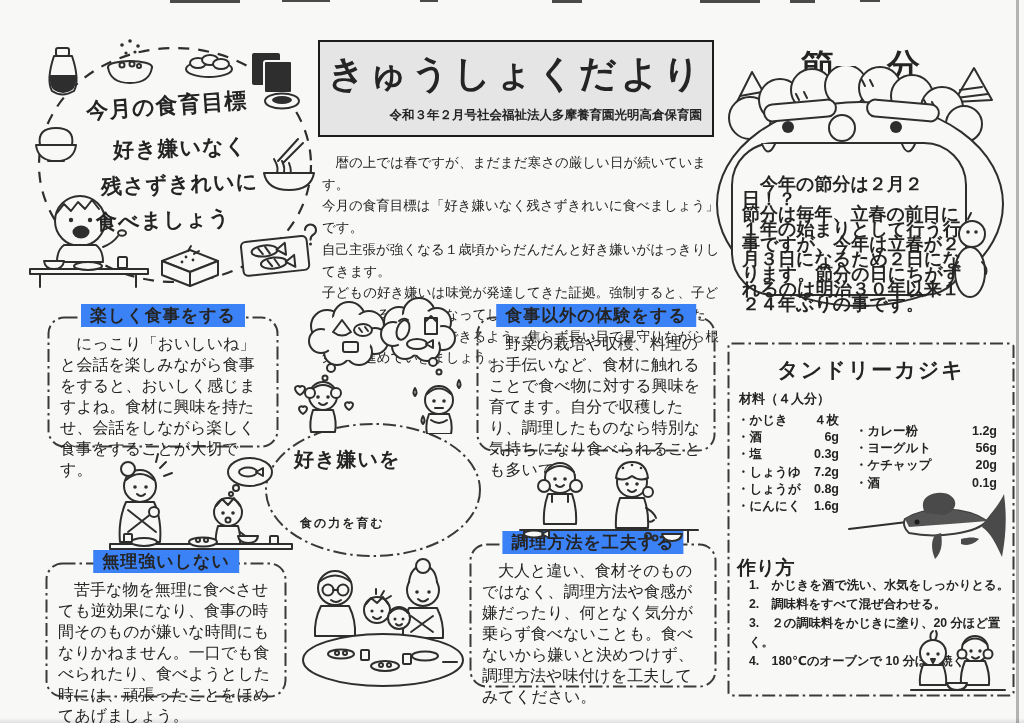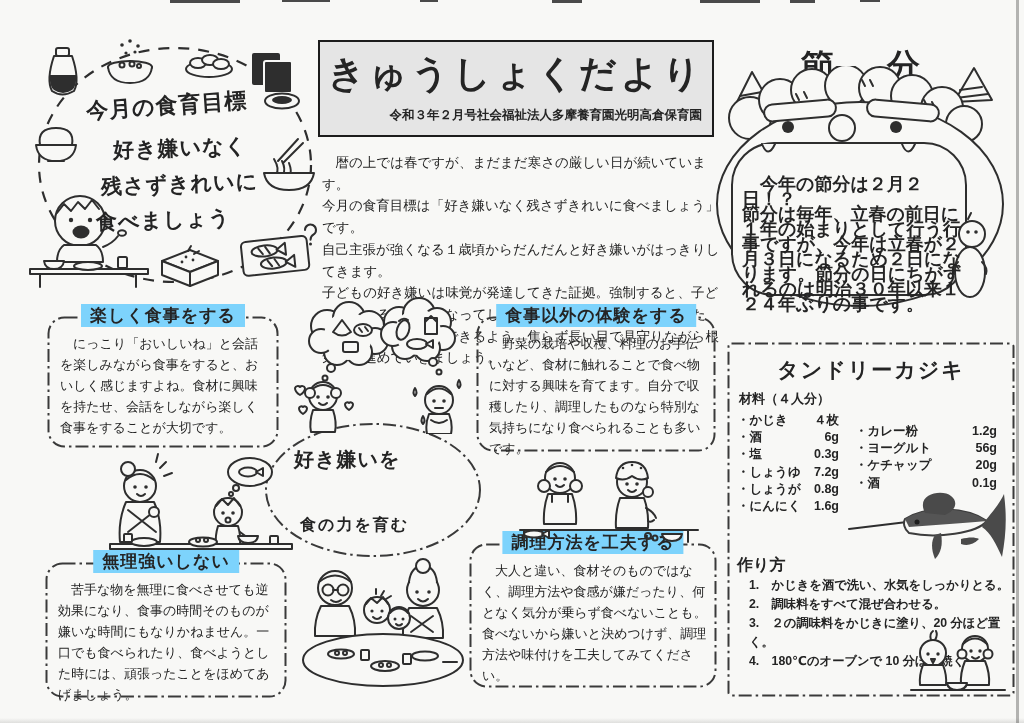--- a/index.html
+++ b/index.html
@@ -24,33 +24,33 @@
   
   .setsubun-title{left:770px;top:44px;width:160px;text-align:right;font-size:33px;font-weight:900;letter-spacing:10px;}
   .oni-text{left:742px;top:151px;width:220px;font-size:18px;line-height:15px;font-weight:600;margin-top:26px;}
   
   .goal-title{left:86px;top:91px;font-size:22px;font-weight:800;letter-spacing:1px;transform:rotate(-4deg);}
   .goal-line{font-size:21px;font-weight:700;letter-spacing:1px;transform:rotate(-2deg);}
   
   .card{box-sizing:border-box;}
   .card .frame{position:absolute;left:0;top:0;}
   .card-title{position:absolute;top:-12px;left:50%;transform:translateX(-50%);white-space:nowrap;
-    background:#7dd3fc;padding:0 9px;font-size:17px;font-weight:800;letter-spacing:1px;}
-  .card-body{position:absolute;left:13px;right:10px;top:17px;font-size:13px;line-height:21px;font-weight:500;font-family:Liberation Serif, serif;}
+    background:#3b82f6;padding:0 9px;font-size:17px;font-weight:800;letter-spacing:1px;}
+  .card-body{position:absolute;left:13px;right:10px;top:17px;font-size:16px;line-height:21px;font-weight:500;font-family:Liberation Serif, serif;}
   
   .theme1{left:294px;top:446px;font-size:20px;font-weight:800;letter-spacing:1px;text-align:right;}
   .theme2{left:318px;top:480px;font-size:20px;font-weight:800;letter-spacing:1px;}
-  .theme3{left:300px;top:515px;font-size:16px;font-weight:800;letter-spacing:2px;}
+  .theme3{left:300px;top:515px;font-size:12px;font-weight:800;letter-spacing:2px;}
   
   .recipe{left:727px;top:342px;width:288px;height:355px;}
   .recipe-title{position:absolute;top:14px;left:0;right:0;text-align:center;font-size:21px;font-weight:800;letter-spacing:2px;}
   .servings{position:absolute;left:12px;top:48px;font-size:13px;font-weight:700;}
   .ing-col{position:absolute;font-size:12.5px;font-weight:700;line-height:17.2px;}
   .ing-row{display:flex;justify-content:space-between;}
-  .steps-title{position:absolute;left:10px;top:213px;font-size:16px;font-weight:700;}
+  .steps-title{position:absolute;left:10px;top:213px;font-size:19px;font-weight:700;}
   .steps{position:absolute;left:22px;top:234px;width:260px;font-size:12.3px;font-weight:600;line-height:19px;}
   
   .artifact{position:absolute;background:#4a4a4a;}
   .scanline-right{position:absolute;left:1016px;top:0;width:3px;height:723px;background:#b3b3b1;}
   .bottom-shade{position:absolute;left:0;bottom:0;width:1024px;height:5px;background:linear-gradient(to bottom,rgba(0,0,0,0),rgba(0,0,0,0.10));}
 </style>
 </head>
 <body>
 
 <div class="page">

